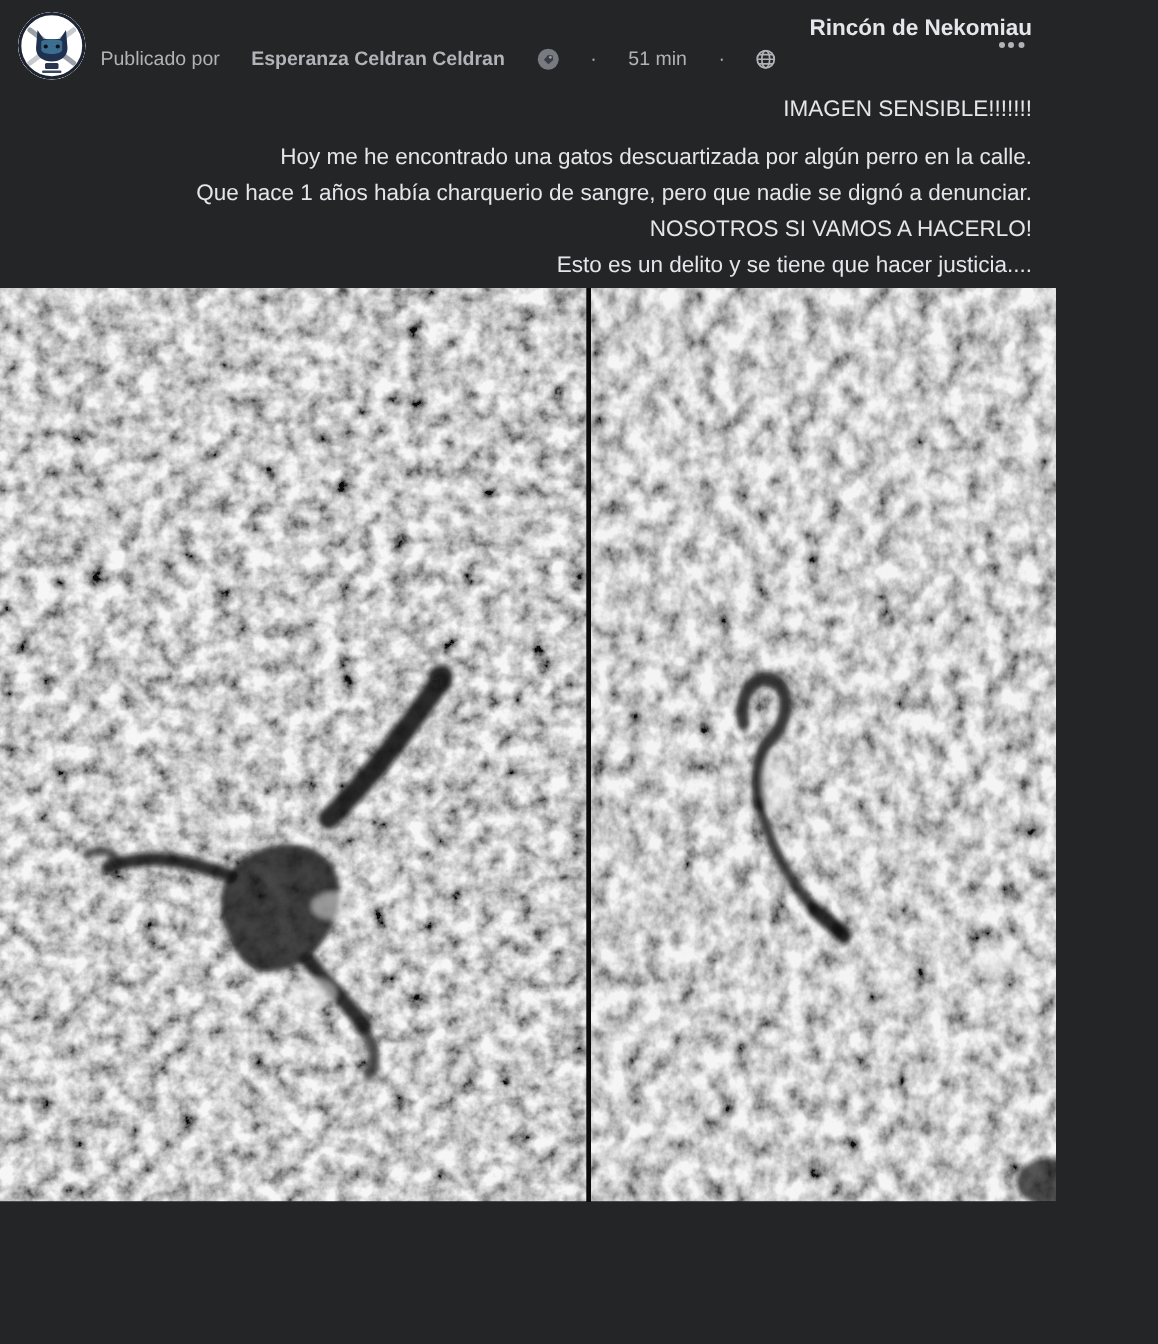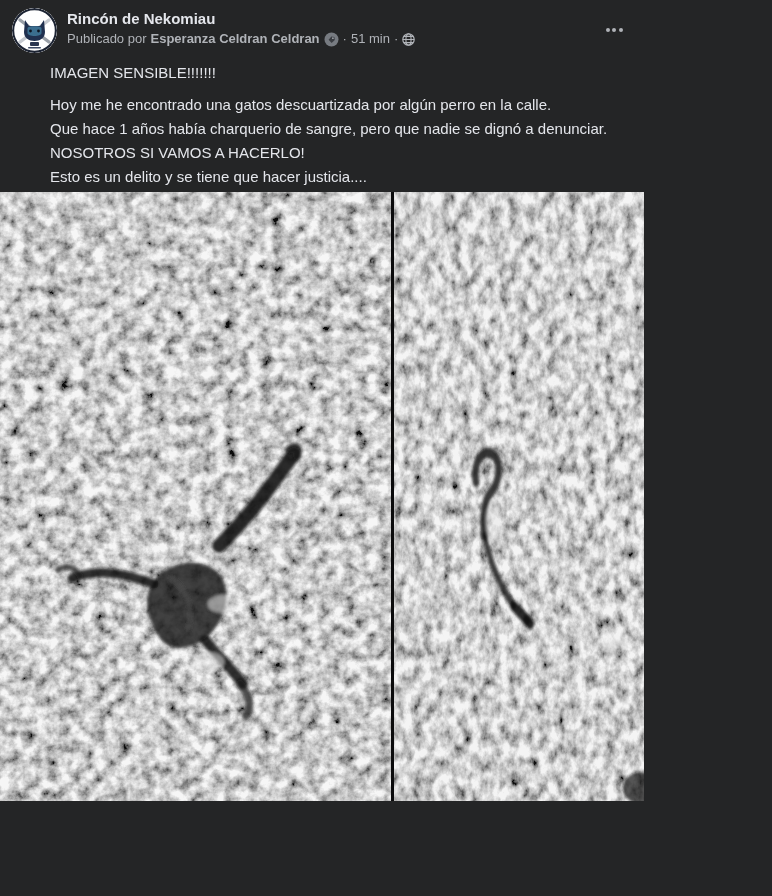--- a/index.html
+++ b/index.html
@@ -2,36 +2,36 @@
 <html><head>
 <meta charset="utf-8">
 <style>
   html,body{margin:0;padding:0;}
   body{
     width:772px;height:896px;overflow:hidden;
     background:#242526;
     font-family:"Liberation Sans",sans-serif;
     -webkit-font-smoothing:antialiased;
   }
-  .card{width:644px;height:896px;background:#242526;position:relative;}
+  .card{width:704px;height:896px;background:#242526;position:relative;text-align:right;}
 
   
   .header{display:flex;align-items:flex-start;padding:8px 16px 0 12px;height:46px;}
   .avatar{
     width:45px;height:45px;border-radius:50%;overflow:hidden;flex:0 0 45px;
     background:#fff;cursor:pointer;
   }
   .avatar svg{display:block;width:100%;height:100%;}
   .header-text{margin-left:10px;flex:1;min-width:0;}
   .page-name{
     color:#e4e6eb;font-size:15px;font-weight:700;line-height:20px;
     padding-top:1px;cursor:pointer;
   }
   .byline{
-    display:flex;align-items:center;gap:4px;
+    display:flex;align-items:center;gap:21px;
     color:#b0b3b8;font-size:13px;line-height:18px;margin-top:1px;white-space:nowrap;
   }
   .byline .author{font-weight:600;cursor:pointer;}
   .badge-icon{display:inline-flex;width:15px;height:15px;}
   .globe-icon{display:inline-flex;width:13px;height:13px;}
   .more-btn{
     position:absolute;top:14px;right:14px;
     width:32px;height:32px;border:none;background:transparent;border-radius:50%;
     display:flex;align-items:center;justify-content:center;gap:2.5px;cursor:pointer;padding:0;
   }

